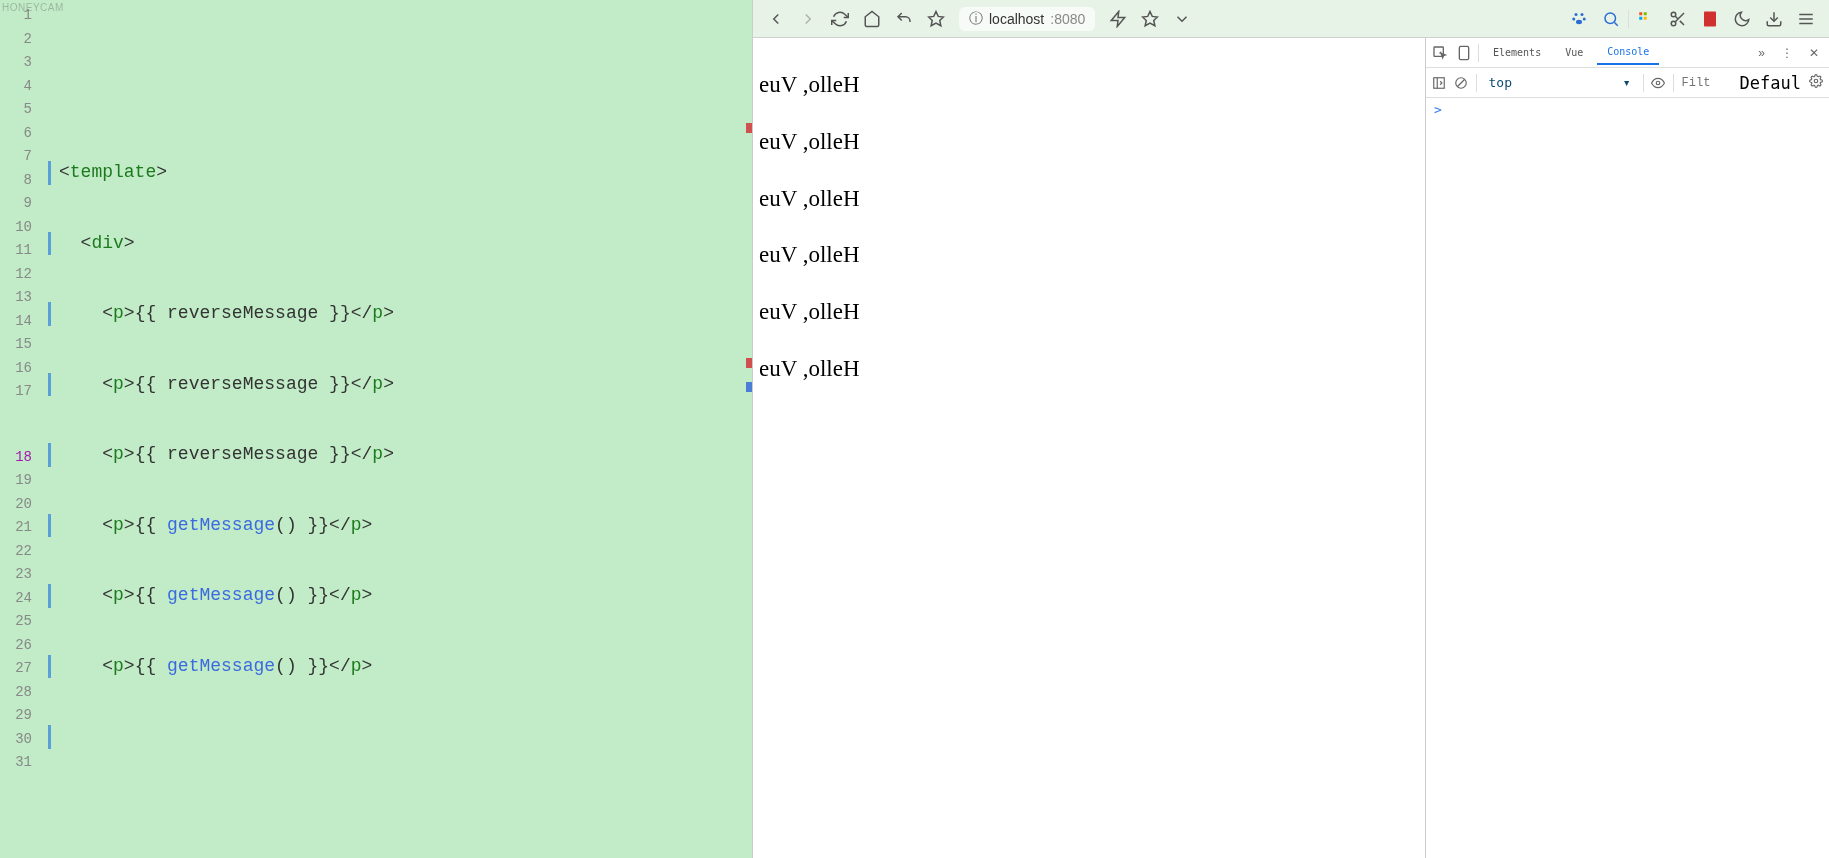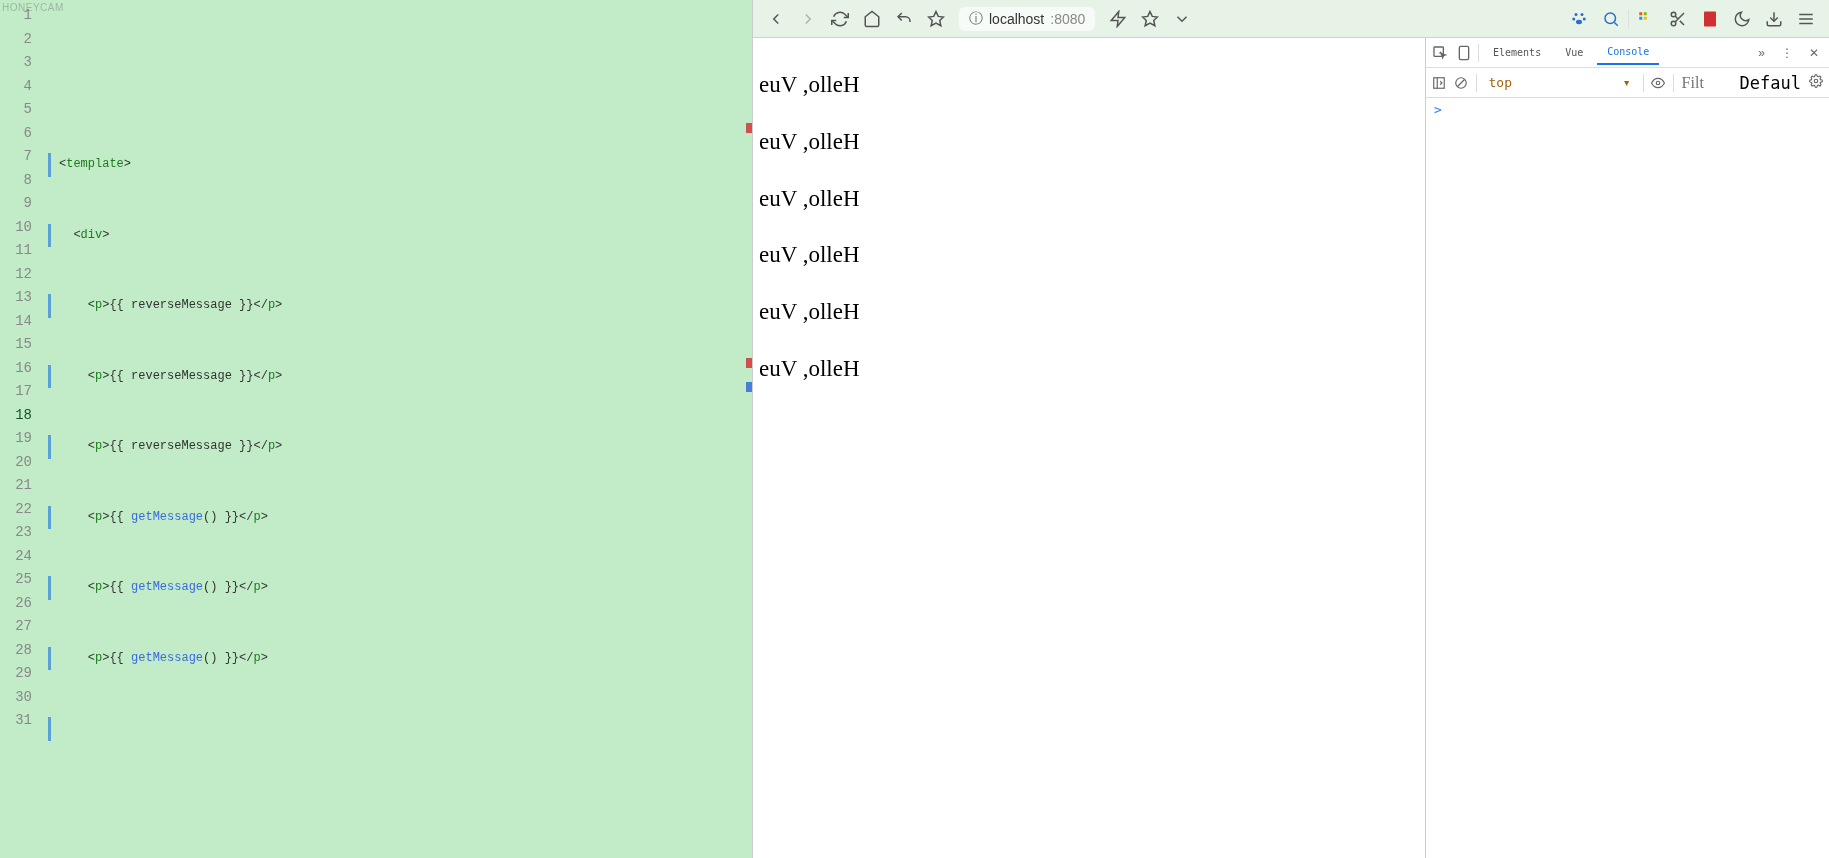--- a/index.html
+++ b/index.html
@@ -5,21 +5,21 @@
 * { margin: 0; padding: 0; box-sizing: border-box; }
 body { font-family: Consolas, "Courier New", monospace; font-size: 14px; background: #fff; overflow: hidden; }
 .app { display: flex; width: 1829px; height: 858px; }
 .editor-pane { width: 752px; height: 100%; background: #c1ecc7; position: relative; overflow: hidden; }
 .browser-pane { flex: 1; height: 100%; display: flex; flex-direction: column; background: #fff; border-left: 1px solid #ccc; }
 
 
 .editor-content { display: flex; height: 100%; }
 .gutter { width: 44px; background: #c1ecc7; padding-top: 4px; text-align: right; color: #888; font-size: 14px; line-height: 23.5px; user-select: none; }
 .gutter div { padding-right: 12px; }
-.code-area { flex: 1; padding-top: 12px; padding-left: 4px; line-height: 23.5px; font-size: 12px; white-space: pre; position: relative; }
+.code-area { flex: 1; padding-top: 20px; padding-left: 4px; line-height: 23.5px; font-size: 18px; white-space: pre; position: relative; }
 .code-line { border-left: 3px solid #5aa0d8; padding-left: 8px; height: 23.5px; }
 .tok-tag { color: #1e7a1e; }
 .tok-bracket { color: #333; }
 .tok-text { color: #333; }
 .tok-fn { color: #3b6ae0; }
 .marker-red { position: absolute; right: 0; width: 6px; height: 10px; background: #d05050; }
 .marker-blue { position: absolute; right: 0; width: 6px; height: 10px; background: #4a7cd8; }
 .watermark { position: absolute; top: 2px; left: 2px; font-size: 10px; color: #555; font-family: Arial; opacity: 0.35; letter-spacing: 0.5px; }
 
 
@@ -40,22 +40,22 @@
 
 .devtools { width: 404px; border-left: 1px solid #ccc; display: flex; flex-direction: column; background: #fff; font-family: "Segoe UI", Arial, sans-serif; font-size: 12px; }
 .dev-tabs { height: 30px; display: flex; align-items: center; border-bottom: 1px solid #ddd; padding: 0 4px; gap: 4px; }
 .dev-tab { padding: 6px 10px; color: #555; cursor: pointer; font-family: Consolas, monospace; font-size: 10px; }
 .dev-tab.active { color: #1a73e8; border-bottom: 2px solid #1a73e8; }
 .dev-tab-icon { width: 20px; height: 20px; display: flex; align-items: center; justify-content: center; color: #666; cursor: pointer; }
 .dev-more { margin-left: auto; padding: 0 6px; color: #666; cursor: pointer; }
 .dev-close { padding: 0 6px; color: #666; cursor: pointer; }
 .dev-filter-bar { height: 30px; display: flex; align-items: center; border-bottom: 1px solid #ddd; padding: 0 6px; gap: 8px; }
 .dev-filter-btn { width: 22px; height: 22px; display: flex; align-items: center; justify-content: center; color: #666; cursor: pointer; }
-.dev-select { flex: 0 0 150px; font-family: Consolas, monospace; font-size: 13px; color: #a16207; display: flex; align-items: center; justify-content: space-between; padding: 0 4px; text-align: right; }
-.dev-filter-input { width: 50px; font-family: Liberation Serif, serif; font-size: 16px; color: #000000; border: none; outline: none; }
+.dev-select { flex: 0 0 150px; font-family: Consolas, monospace; font-size: 13px; color: #0c4a6e; display: flex; align-items: center; justify-content: space-between; padding: 0 4px; text-align: right; }
+.dev-filter-input { width: 50px; font-family: Liberation Mono, monospace; font-size: 12px; color: #000000; border: none; outline: none; }
 .dev-level { font-family: Consolas, monospace; font-size: 17px; color: #000000; }
 .dev-gear { margin-left: auto; color: #666; cursor: pointer; }
 .dev-console-body { flex: 1; padding: 4px 8px; font-family: Consolas, monospace; font-size: 13px; }
 .dev-prompt { color: #367cf1; }
 
 .sep { width: 1px; height: 18px; background: #ddd; }
 </style>
 </head>
 <body>
 
@@ -75,21 +75,21 @@
           <div>8</div>
           <div>9</div>
           <div>10</div>
           <div>11</div>
           <div>12</div>
           <div>13</div>
           <div>14</div>
           <div>15</div>
           <div>16</div>
           <div>17</div>
-          <div style="color: #14532d;">18</div>
+          <div style="color: #a21caf; margin-top: 42px;">18</div>
           <div>19</div>
           <div>20</div>
           <div>21</div>
           <div>22</div>
           <div>23</div>
           <div>24</div>
           <div>25</div>
           <div>26</div>
           <div>27</div>
           <div>28</div>

